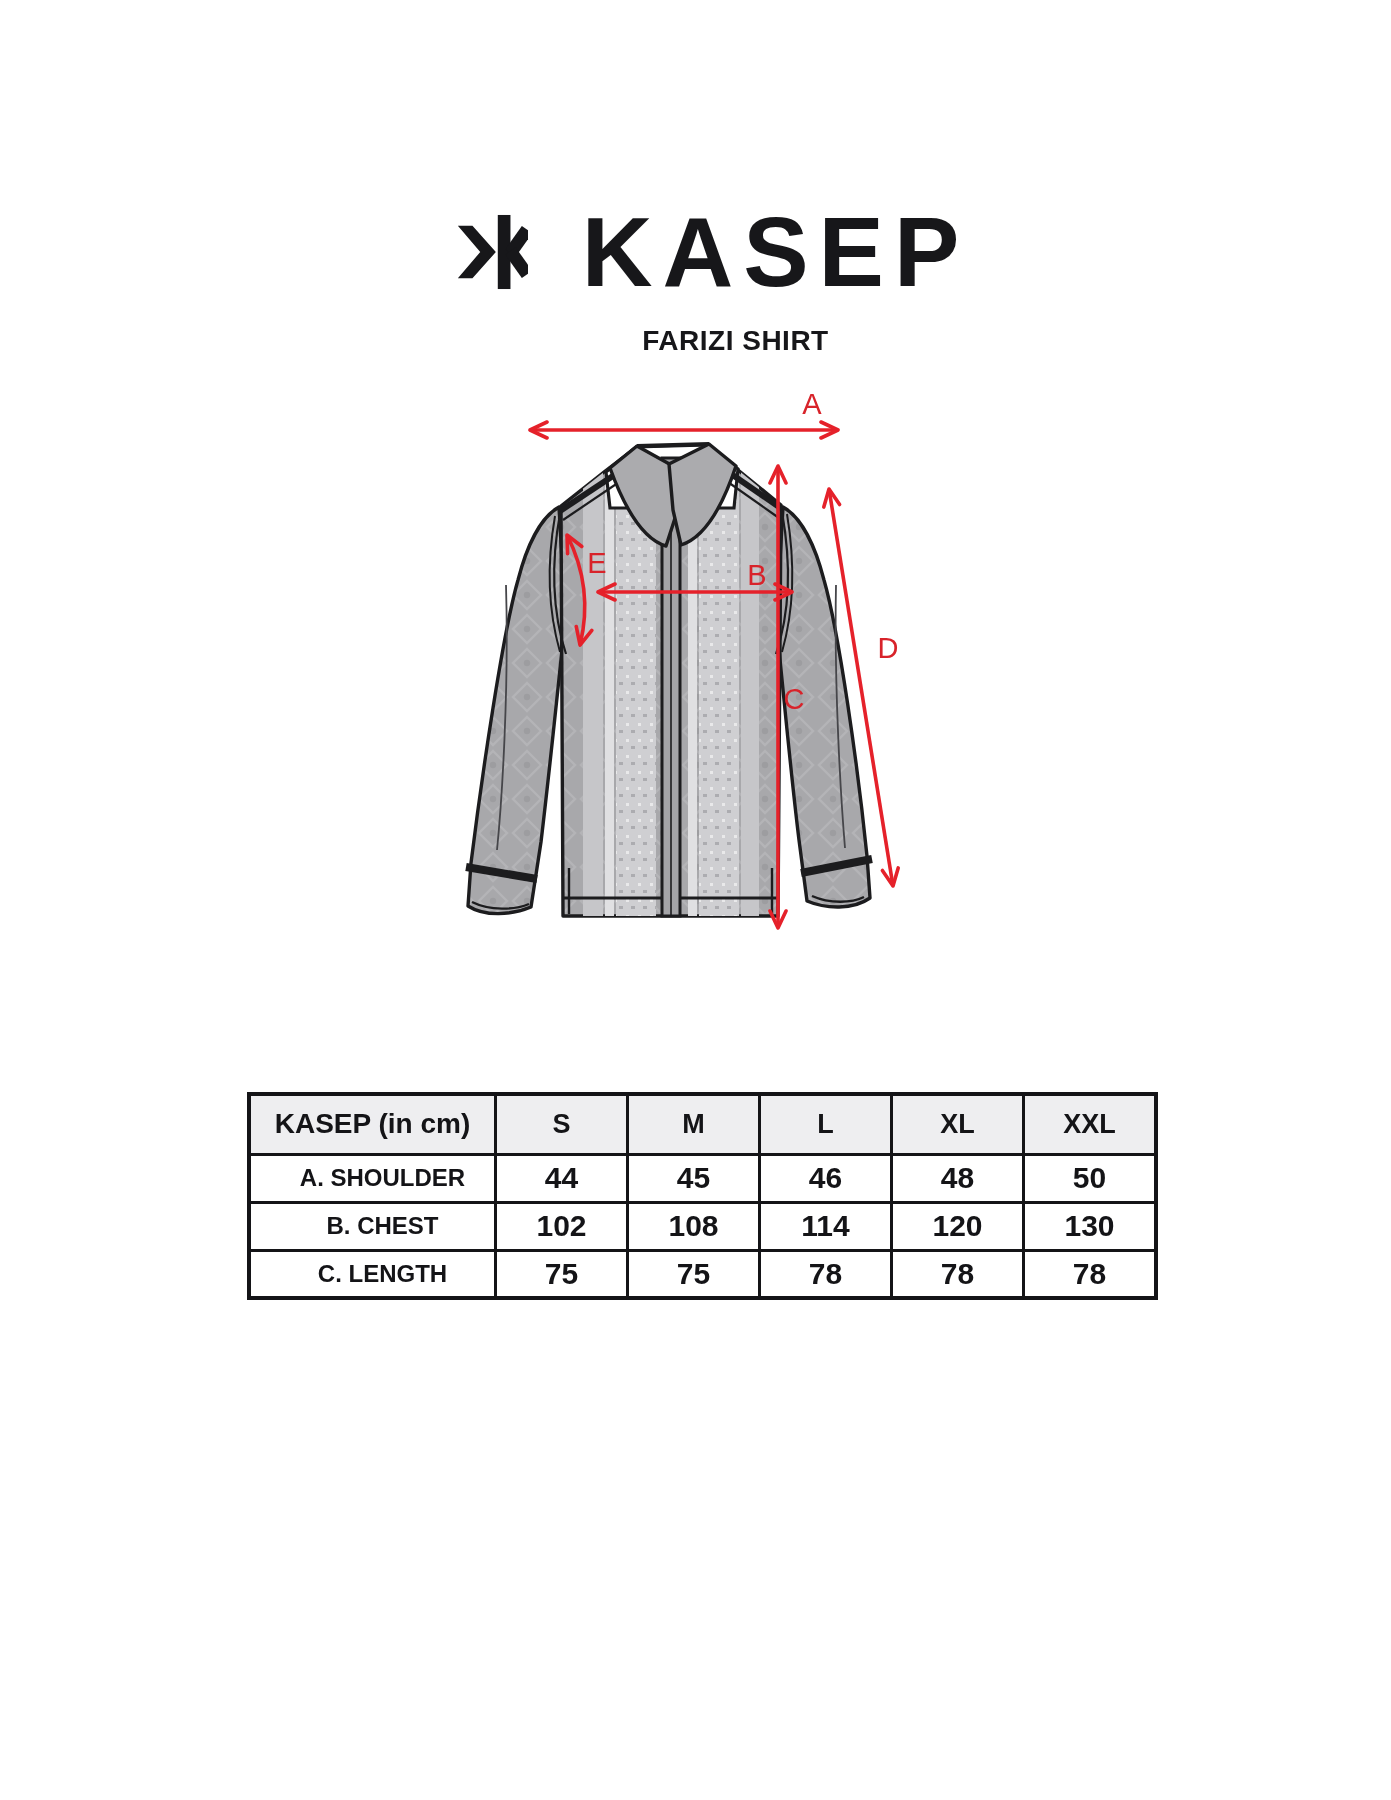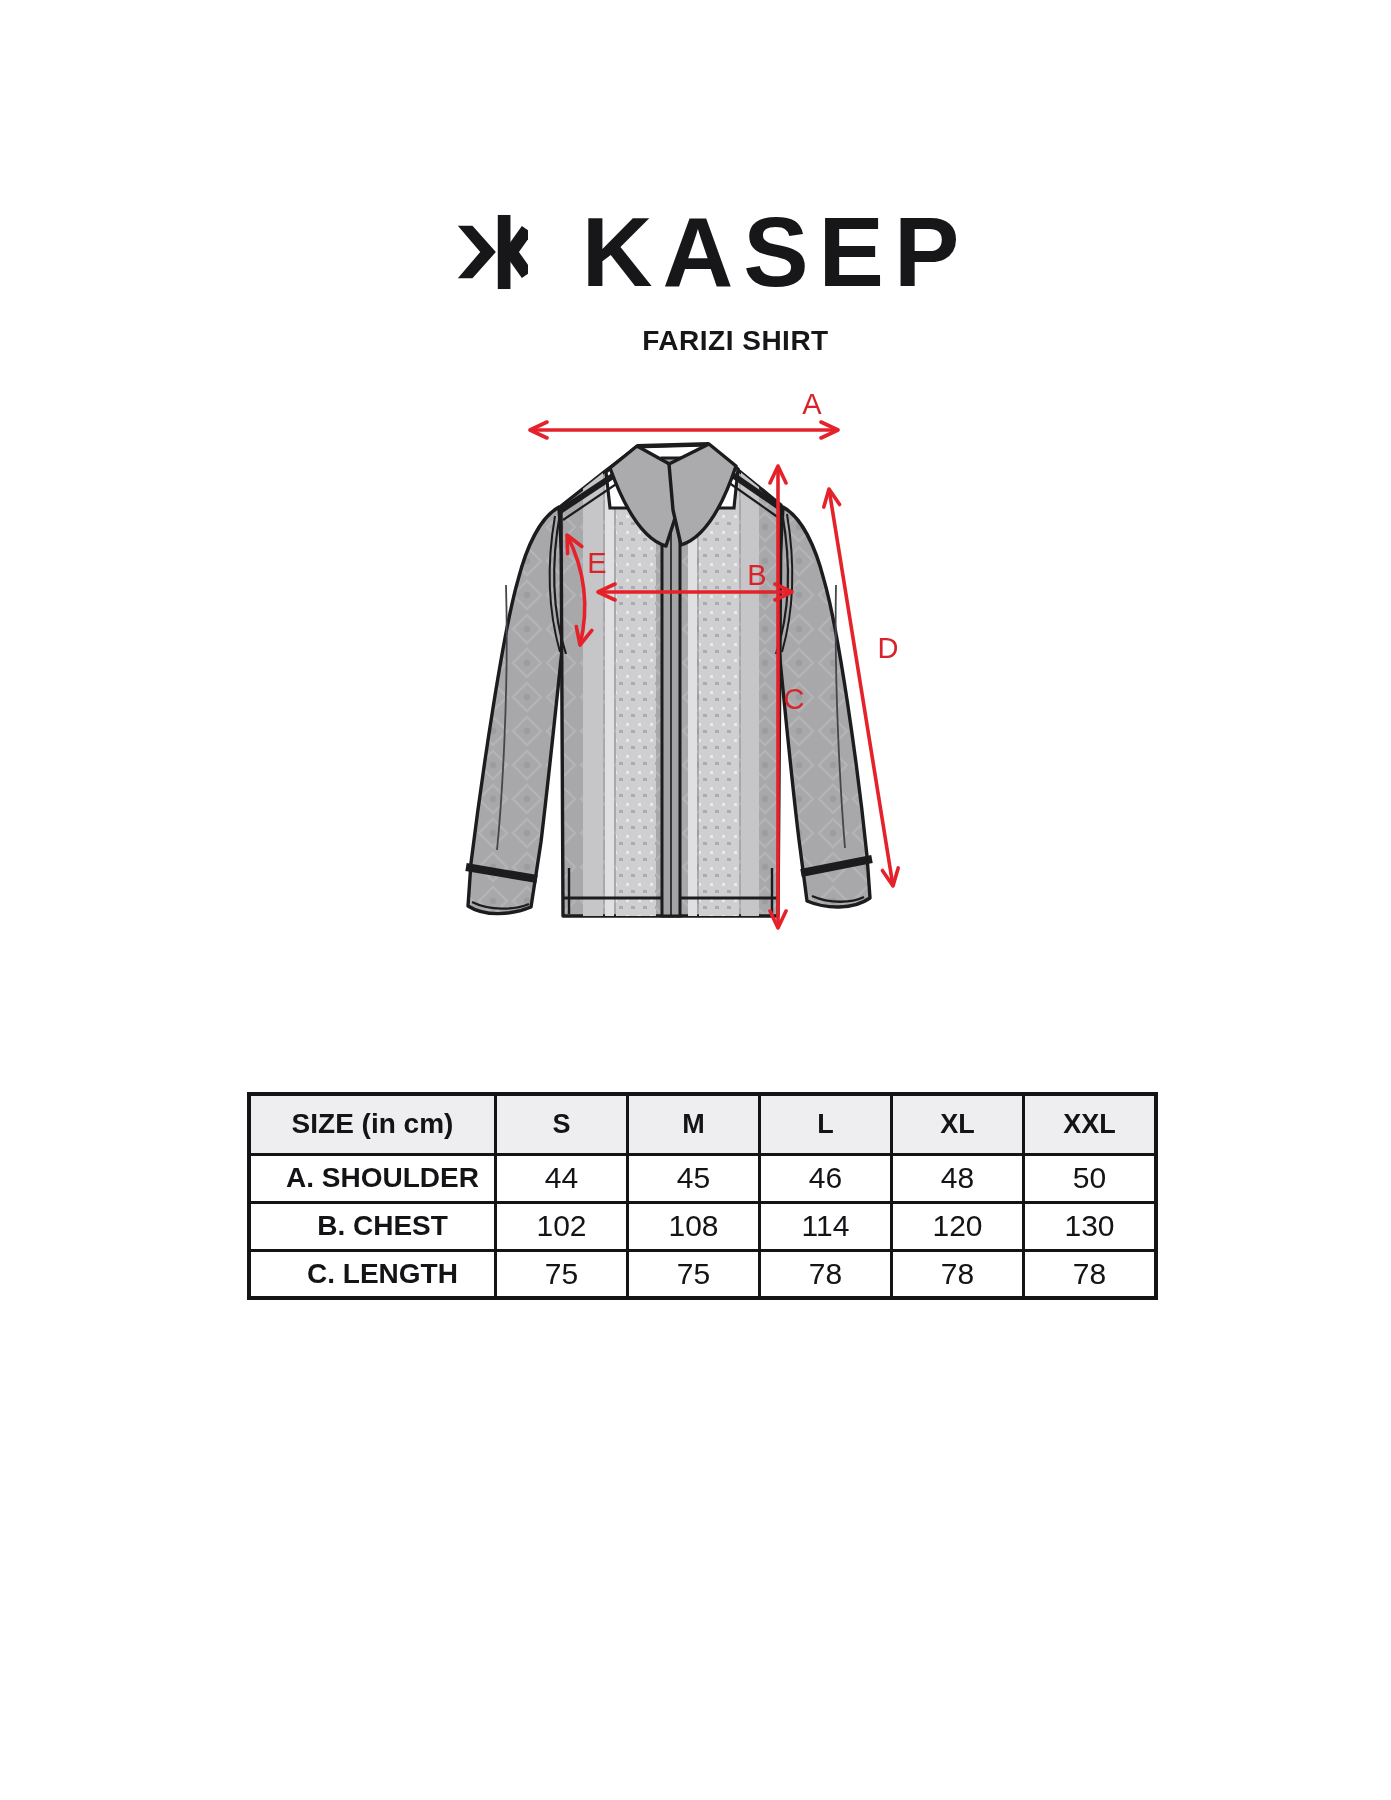--- a/index.html
+++ b/index.html
@@ -42,23 +42,23 @@
   }
   .size-table{border:4px solid #141417;}
   .size-table tr.head-row{height:60px;background:#eeeef0;}
   .size-table tr.data-row{height:48px;}
   .col-label{width:243px;}
   .col-size{width:129px;}
   .head-label{font-size:28px;font-weight:bold;}
   .head-size{font-size:27px;font-weight:bold;}
   .row-label{
     text-align:right;padding-left:20px !important;
-    font-size:28px;font-weight:bold;
-  }
-  .cell-val{font-size:30px;font-weight:normal;}
+    font-size:24px;font-weight:bold;
+  }
+  .cell-val{font-size:30px;font-weight:bold;}
 </style>
 </head>
 <body>
 
 <div class="page">
 
   <div class="logo-row">
     <svg class="logo-mark" viewBox="0 0 78 76" aria-hidden="true">
       <polygon points="6,11 21,11 45,38 21,65 6,65 29,38" fill="#17171a"></polygon>
       <rect x="47" y="0" width="13" height="76" fill="#17171a"></rect>
@@ -161,21 +161,21 @@
       <text x="757" y="585">B</text>
       <text x="794" y="709">C</text>
       <text x="888" y="658">D</text>
       <text x="597" y="573">E</text>
     </g>
   </svg>
 
   <table class="size-table">
     <tbody>
       <tr class="head-row">
-        <td class="col-label head-label">SIZE (in cm)</td>
+        <td class="col-label head-label">KASEP (in cm)</td>
         <td class="col-size head-size">S</td>
         <td class="col-size head-size">M</td>
         <td class="col-size head-size">L</td>
         <td class="col-size head-size">XL</td>
         <td class="col-size head-size">XXL</td>
       </tr>
       <tr class="data-row">
         <td class="row-label">A. SHOULDER</td>
         <td class="cell-val">44</td>
         <td class="cell-val">45</td>

